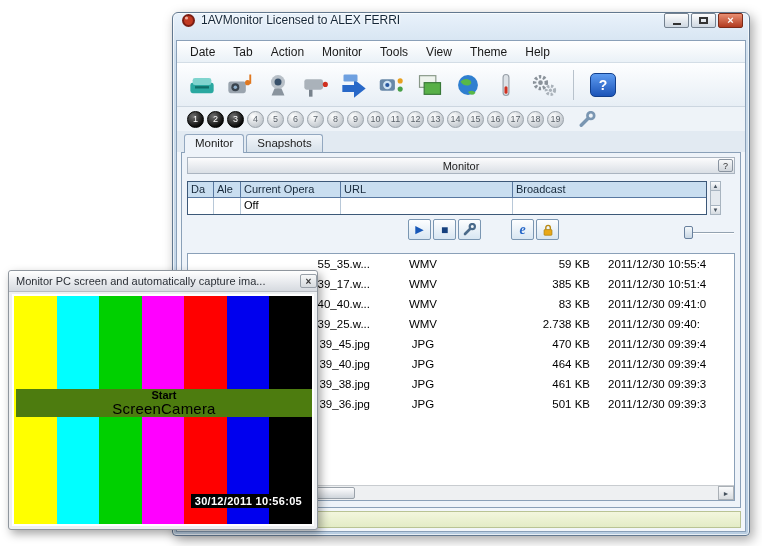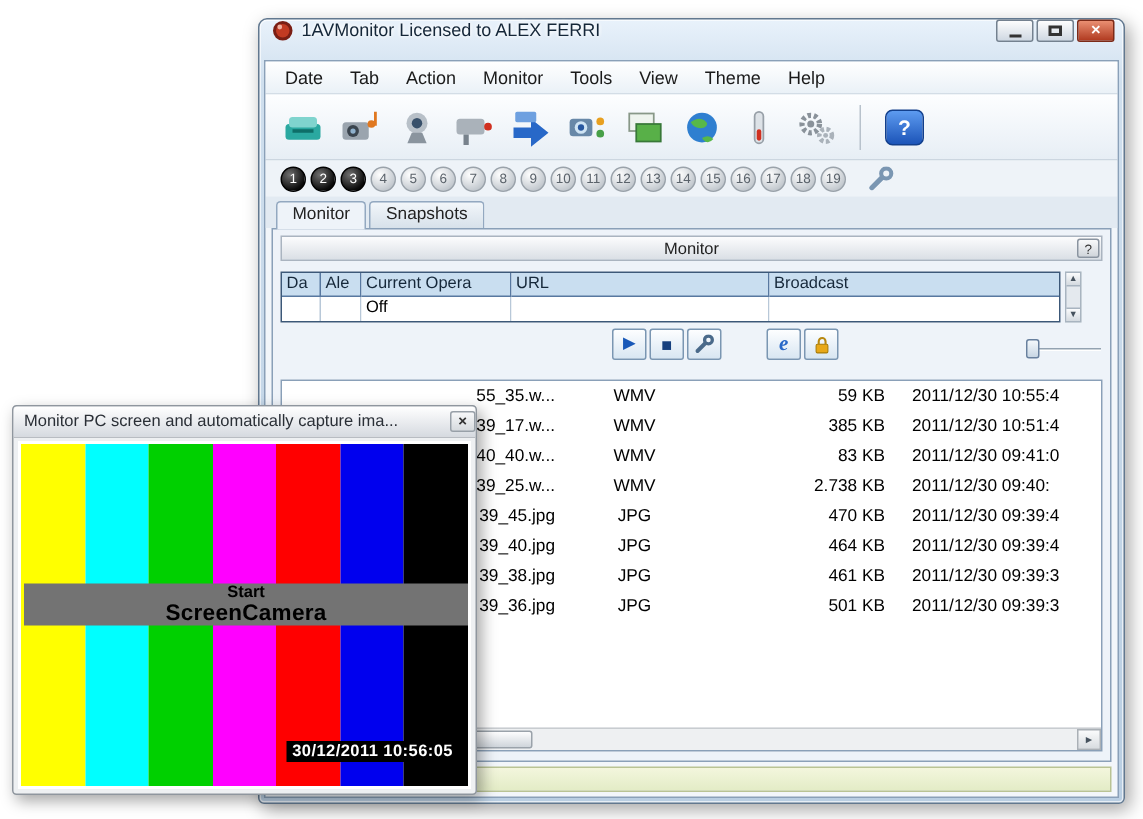--- a/index.html
+++ b/index.html
@@ -118,24 +118,24 @@
     border:1px solid #8f969e; border-radius:3px; box-shadow:3px 4px 10px rgba(0,0,0,.35); z-index:10; }
   .ptitle { height:21px; background:linear-gradient(#ffffff,#d6dae0); border-bottom:1px solid #b8bcc2;
     display:flex; align-items:center; padding:0 0 0 7px; border-radius:3px 3px 0 0; }
   .pttext { font-size:11px; color:#2a2f36; white-space:nowrap; overflow:hidden; flex:1; }
   .pclose { width:17px; height:14px; border:1px solid #98a0a8; border-radius:2px; flex:0 0 17px;
     background:linear-gradient(#f7f8f9,#d6dade); font-size:10px; color:#333; font-weight:bold;
     display:flex; align-items:center; justify-content:center; }
   .pcontent { position:absolute; left:3px; right:3px; top:23px; bottom:3px; background:#fff; padding:2px; }
   .bars { position:absolute; left:2px; right:2px; top:2px; bottom:2px; display:flex; }
   .bar { flex:1; }
-  .caption { position:absolute; left:4px; right:2px; top:95px; height:28px; background:#737373;
+  .caption { position:absolute; left:4px; right:2px; top:95px; height:28px; background:#4d7c0f;
     display:flex; flex-direction:column; align-items:center; justify-content:center; line-height:1; }
   .cap1 { font-size:11px; font-weight:bold; color:#000; }
-  .cap2 { font-size:15px; font-weight:bold; color:#000; letter-spacing:.2px; }
+  .cap2 { font-size:15px; font-weight:normal; color:#000; letter-spacing:.2px; }
   .tstamp { position:absolute; right:8px; bottom:18px; background:#000; color:#fff; font-size:11px; font-weight:bold;
     padding:1px 4px; letter-spacing:.3px; }
 </style>
 </head>
 <body>
 
 <div class="canvas">
 
   <div class="win-main">
 

